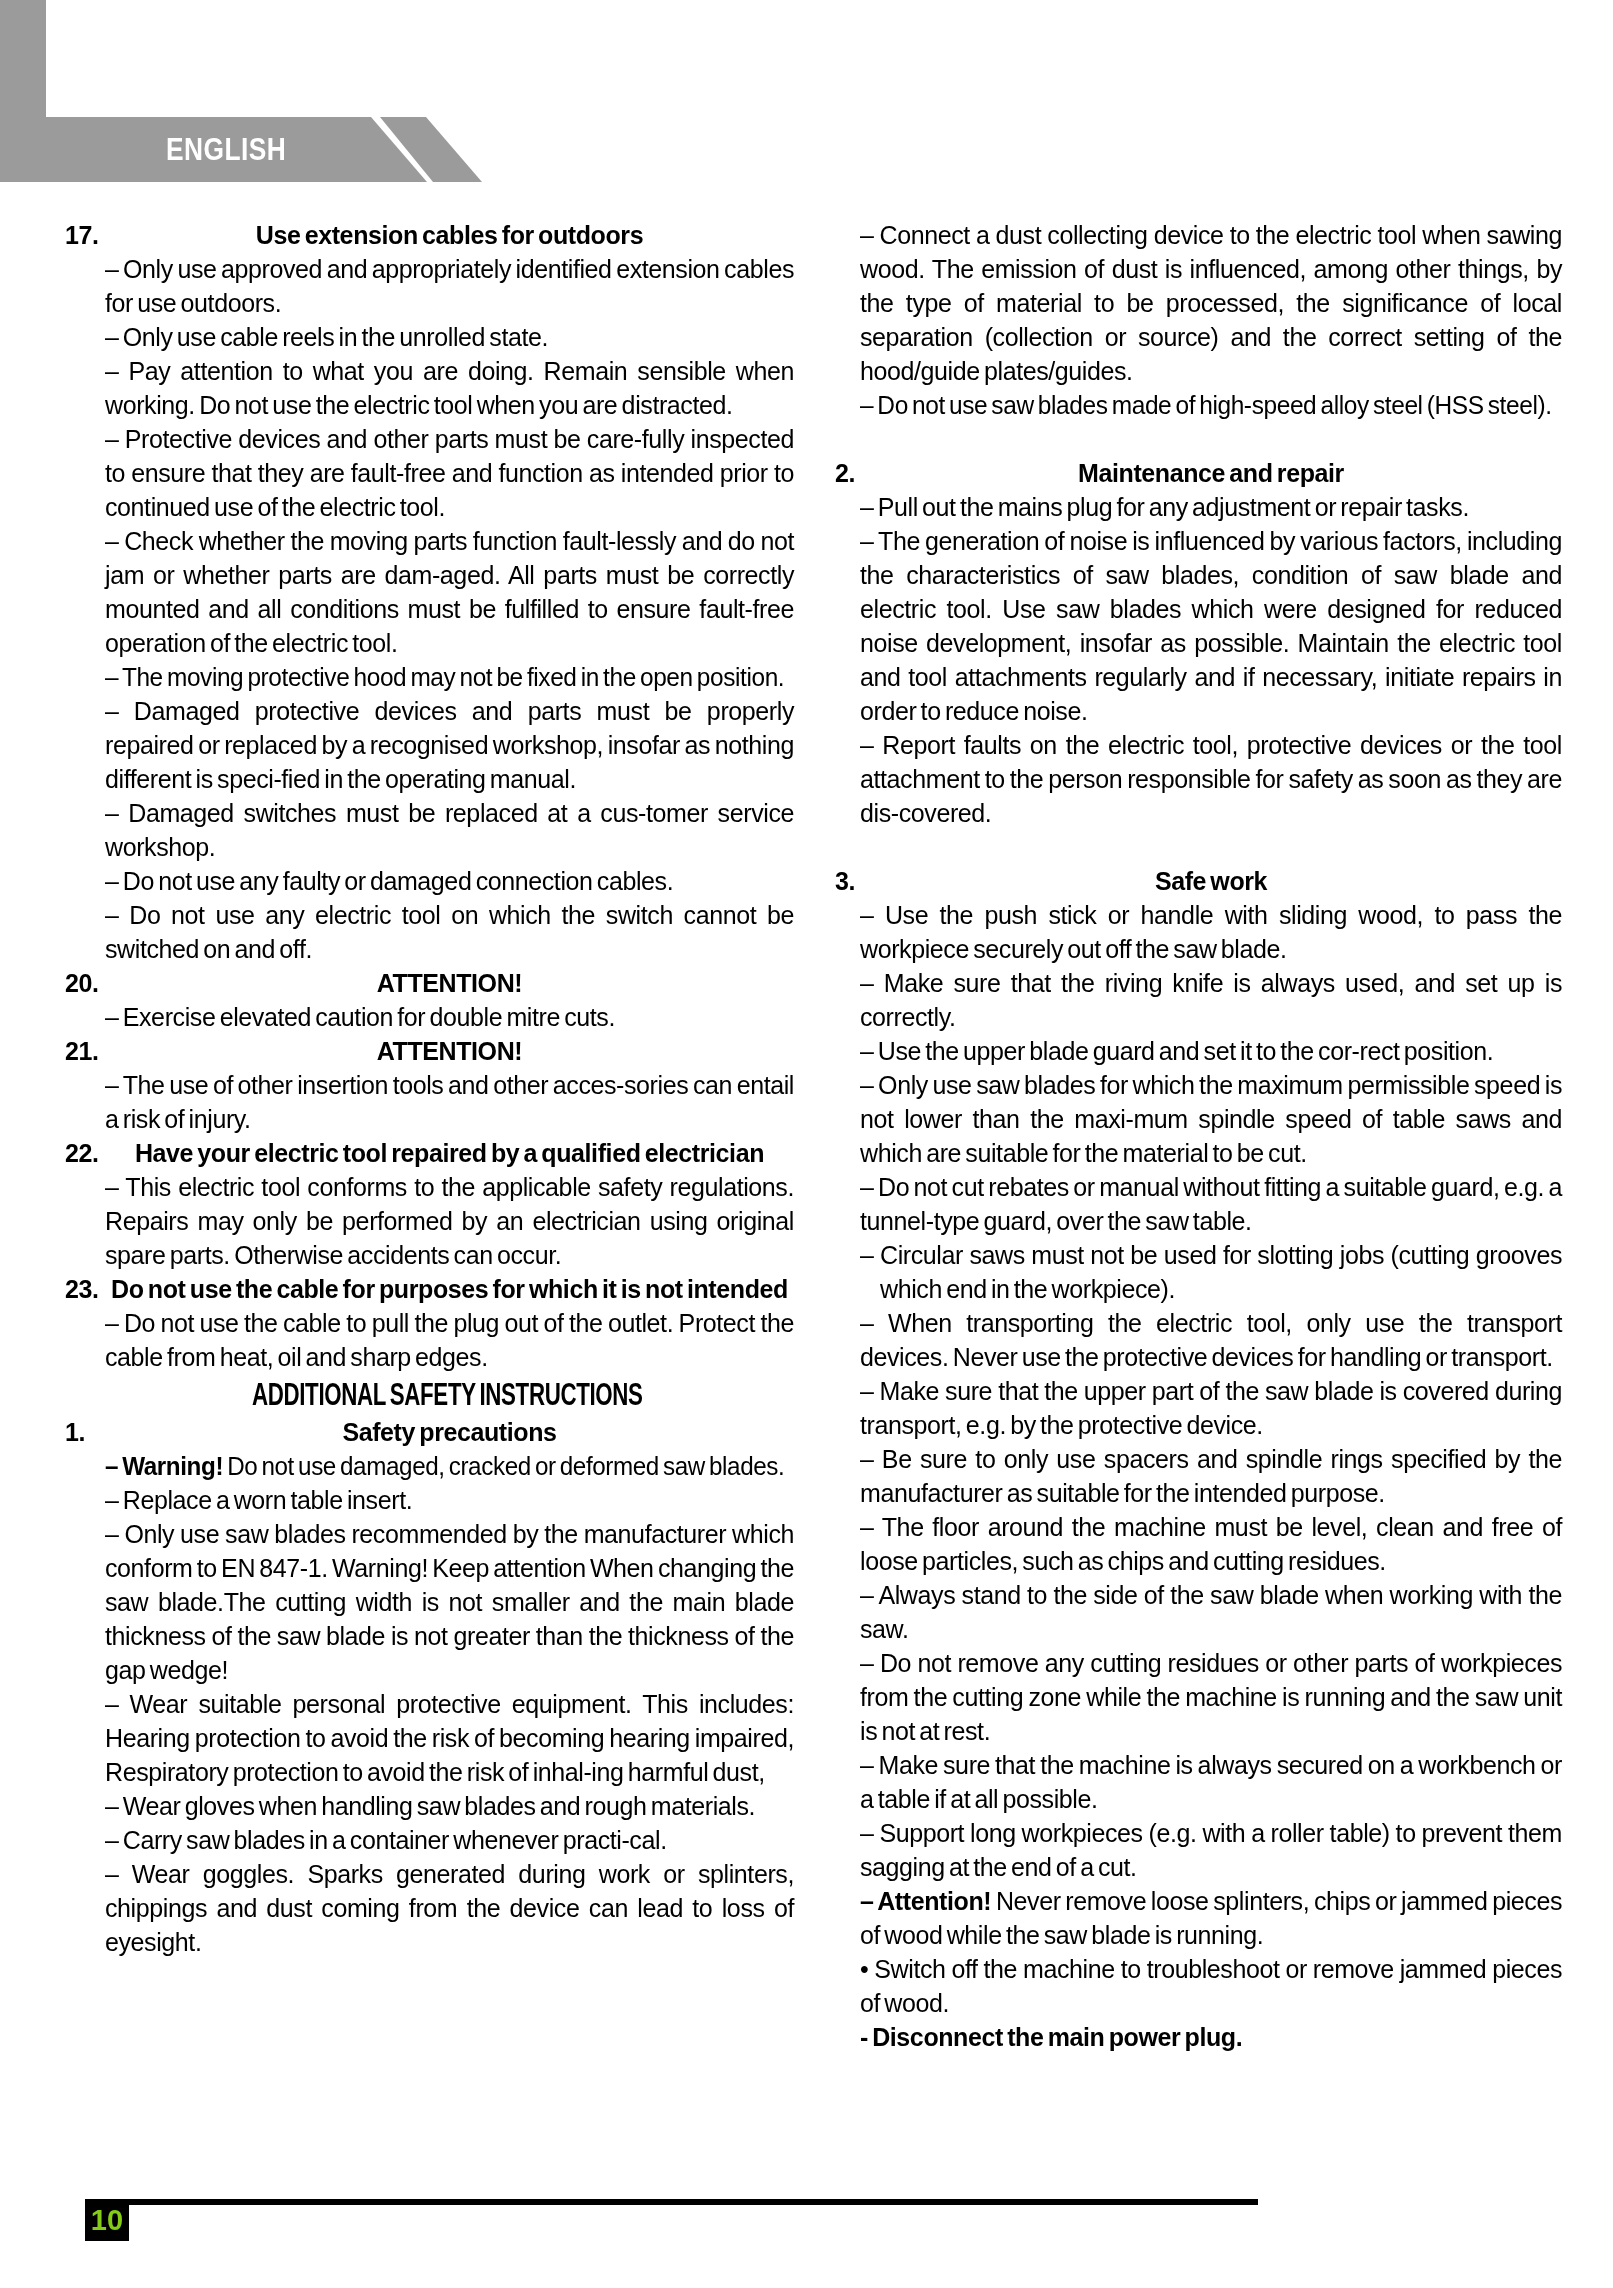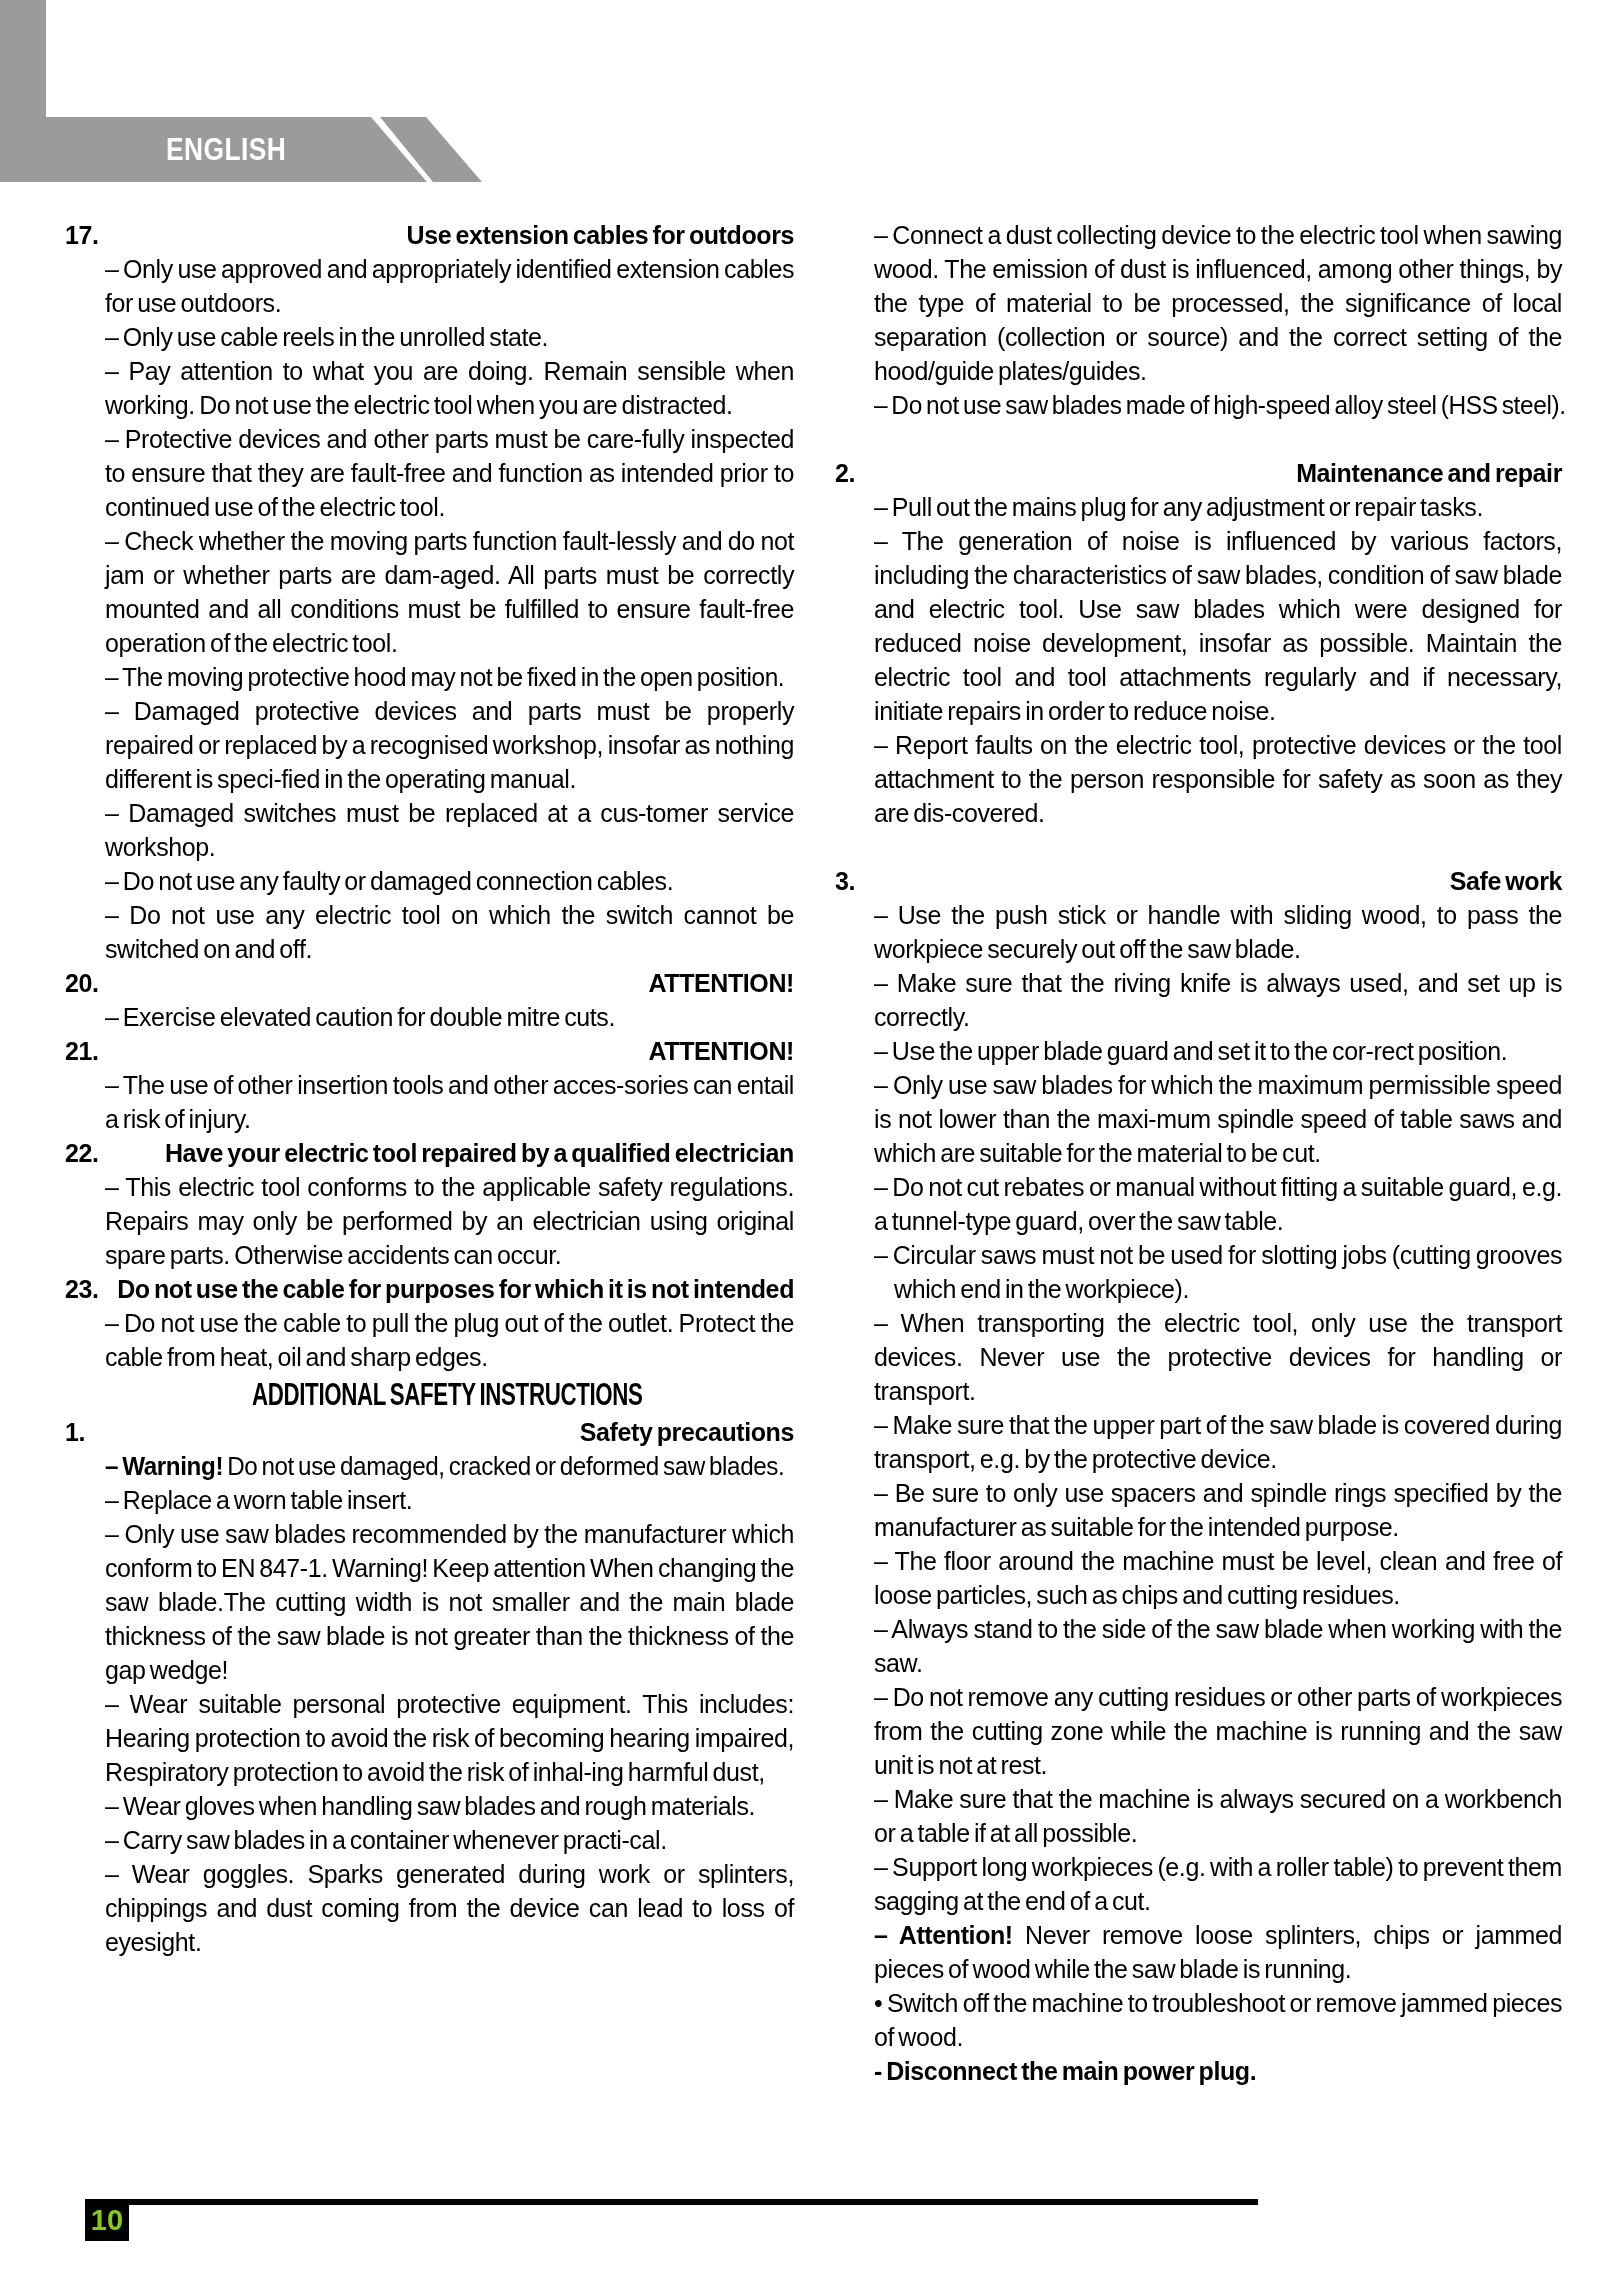--- a/index.html
+++ b/index.html
@@ -17,25 +17,25 @@
   .banner-label-wrap{position:absolute;left:166px;top:117px;height:65px;display:flex;align-items:center;}
   .banner-label{color:#ffffff;font-weight:bold;font-size:31px;letter-spacing:0.5px;
     display:inline-block;transform:scaleX(.85);transform-origin:0 50%;white-space:nowrap;}
   
   .col{position:absolute;top:218px;text-align:justify;font-size:25px;line-height:34px;
     letter-spacing:-0.4px;word-spacing:-2.3px;}
   .col-left{left:65px;width:729px;}
   .col-right{left:835px;width:727px;}
   .col p{margin:0;}
   .col-left .body{margin-left:40px;}
-  .col-right .body{margin-left:39px;}
+  .col-right .body{margin-left:25px;}
   .item-h{display:flex;font-weight:bold;}
   .col-left .item-h .num{flex:0 0 40px;}
   .col-right .item-h .num{flex:0 0 25px;}
-  .item-h .ht{flex:1 1 auto;min-width:0;text-align:right;}
+  .item-h .ht{flex:1 1 auto;min-width:0;text-align:center;}
   .section{font-weight:bold;font-size:31px;line-height:41px;margin:41px 0 11px;text-align:right;}
   .sec-scale{display:inline-block;transform:scaleX(.72);transform-origin:0 55%;white-space:nowrap;
     letter-spacing:-0.5px;}
   .hang{padding-left:20px;text-indent:-20px;}
   .cond{text-align:left;}
   .fitline{display:inline-block;white-space:nowrap;transform-origin:0 55%;}
   .gap{height:34px;}
   b{font-weight:bold;}
   
   .page-num{position:absolute;left:85px;top:2199px;width:44px;height:42px;background:var(--ink,#000);

